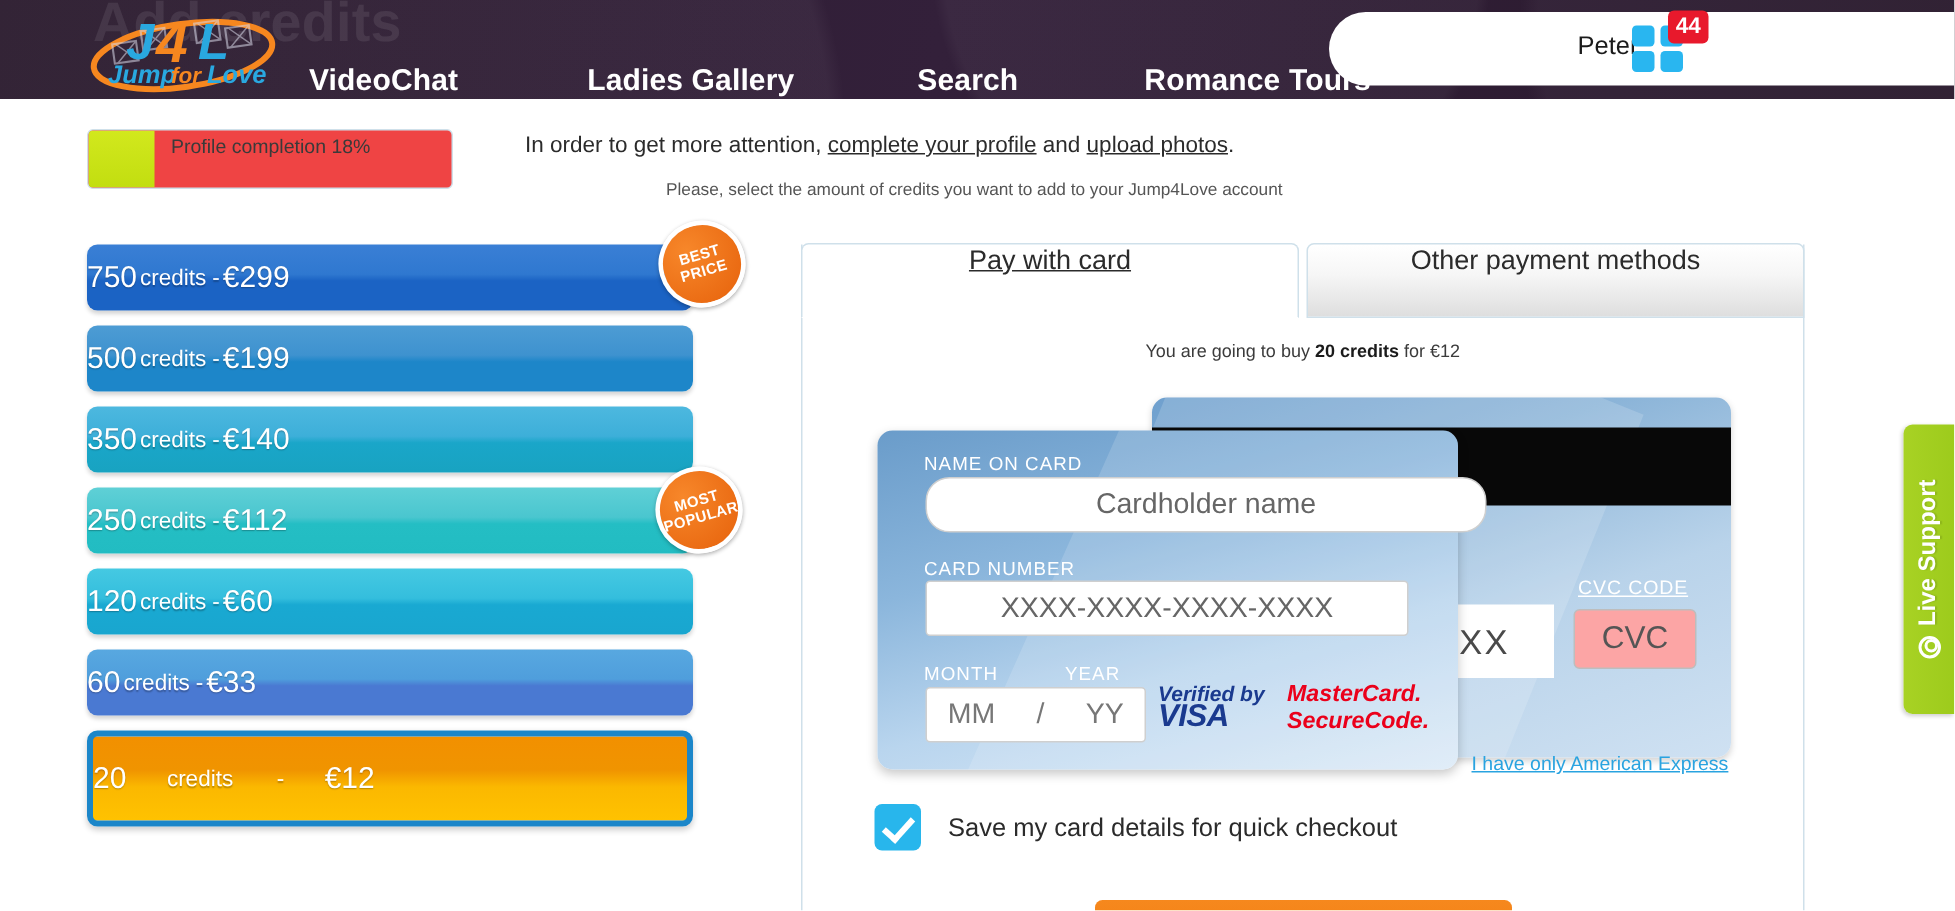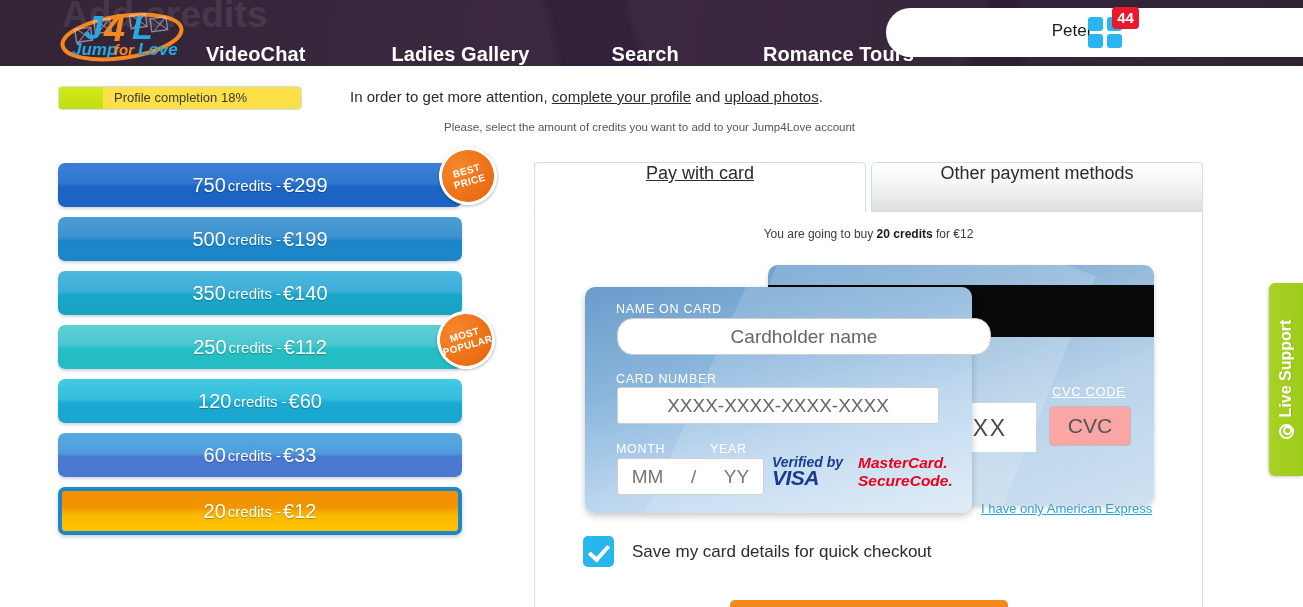--- a/index.html
+++ b/index.html
@@ -100,22 +100,22 @@
     position: absolute; left: 0; width: 38px; height: 4px;
     background: #fff; border-radius: 2px;
   }
   .hamburger span:nth-child(1) { top: 0; }
   .hamburger span:nth-child(2) { top: 10px; }
   .hamburger span:nth-child(3) { top: 20px; }
 
   
   .profile-bar {
     position: absolute; left: 58px; top: 86px;
-    width: 244px; height: 24px;
-    background: #fde047;
+    width: 244px; height: 40px;
+    background: #ef4444;
     border: 1px solid #cfe0ea;
     border-radius: 4px;
     overflow: hidden;
   }
   .profile-bar .fill {
     position: absolute; left: 0; top: 0; bottom: 0;
     width: 18%;
     background: linear-gradient(#d2e81d, #c2de10);
   }
   .profile-bar .label {
@@ -137,39 +137,40 @@
 
   
   .packs { position: absolute; left: 58px; top: 163px; width: 404px; }
   .pack {
     position: relative;
     width: 404px; height: 44px;
     border-radius: 7px;
     margin-bottom: 10px;
     color: #fff;
     font-size: 17px;
-    display: flex; align-items: center; justify-content: center;
+    display: flex; align-items: center; 
     text-shadow: 0 1px 1px rgba(0,0,0,.28);
     cursor: pointer;
     box-shadow: 0 2px 3px rgba(0,0,0,.17);
   }
   .pack .amt { font-size: 20px; }
   .pack .cr  { font-size: 15px; margin: 0 2px; }
   .pack .pr  { font-size: 20px; }
   .pack.p0 { background: linear-gradient(#3a7fd5 0%, #2f78d0 45%, #1b63c4 55%, #1b63c4 100%); }
   .pack.p1 { background: linear-gradient(#4d9cd4 0%, #3e92cf 45%, #1d86c9 55%, #1d86c9 100%); }
   .pack.p2 { background: linear-gradient(#4db8df 0%, #3dafd9 45%, #1aa6c9 55%, #18a3c1 100%); }
   .pack.p3 { background: linear-gradient(#5fd0d6 0%, #4ac6cf 45%, #24bec4 55%, #22bcc2 100%); }
   .pack.p4 { background: linear-gradient(#45c9e2 0%, #34bedd 45%, #19a9d2 55%, #19a6cf 100%); }
   .pack.p5 { background: linear-gradient(#58a8e0 0%, #4f9edc 45%, #4a79d2 55%, #4a79d2 100%); }
   .pack.selected {
     background: linear-gradient(#f29000 0%, #f09400 40%, #fbb800 60%, #ffc200 100%);
     border: 4px solid #1b86c9;
-    height: 48px;
+    height: 64px;
     box-shadow: 0 2px 4px rgba(0,0,0,.2);
+    gap: 25px;
   }
 
   .badge-round {
     position: absolute; top: -14px; right: -33px;
     width: 58px; height: 58px;
     border-radius: 50%;
     background: radial-gradient(circle at 35% 28%, #f7872a, #ea6a12 78%);
     border: 3px solid #fff;
     box-shadow: 0 1px 3px rgba(0,0,0,.32);
     color: #fff;

